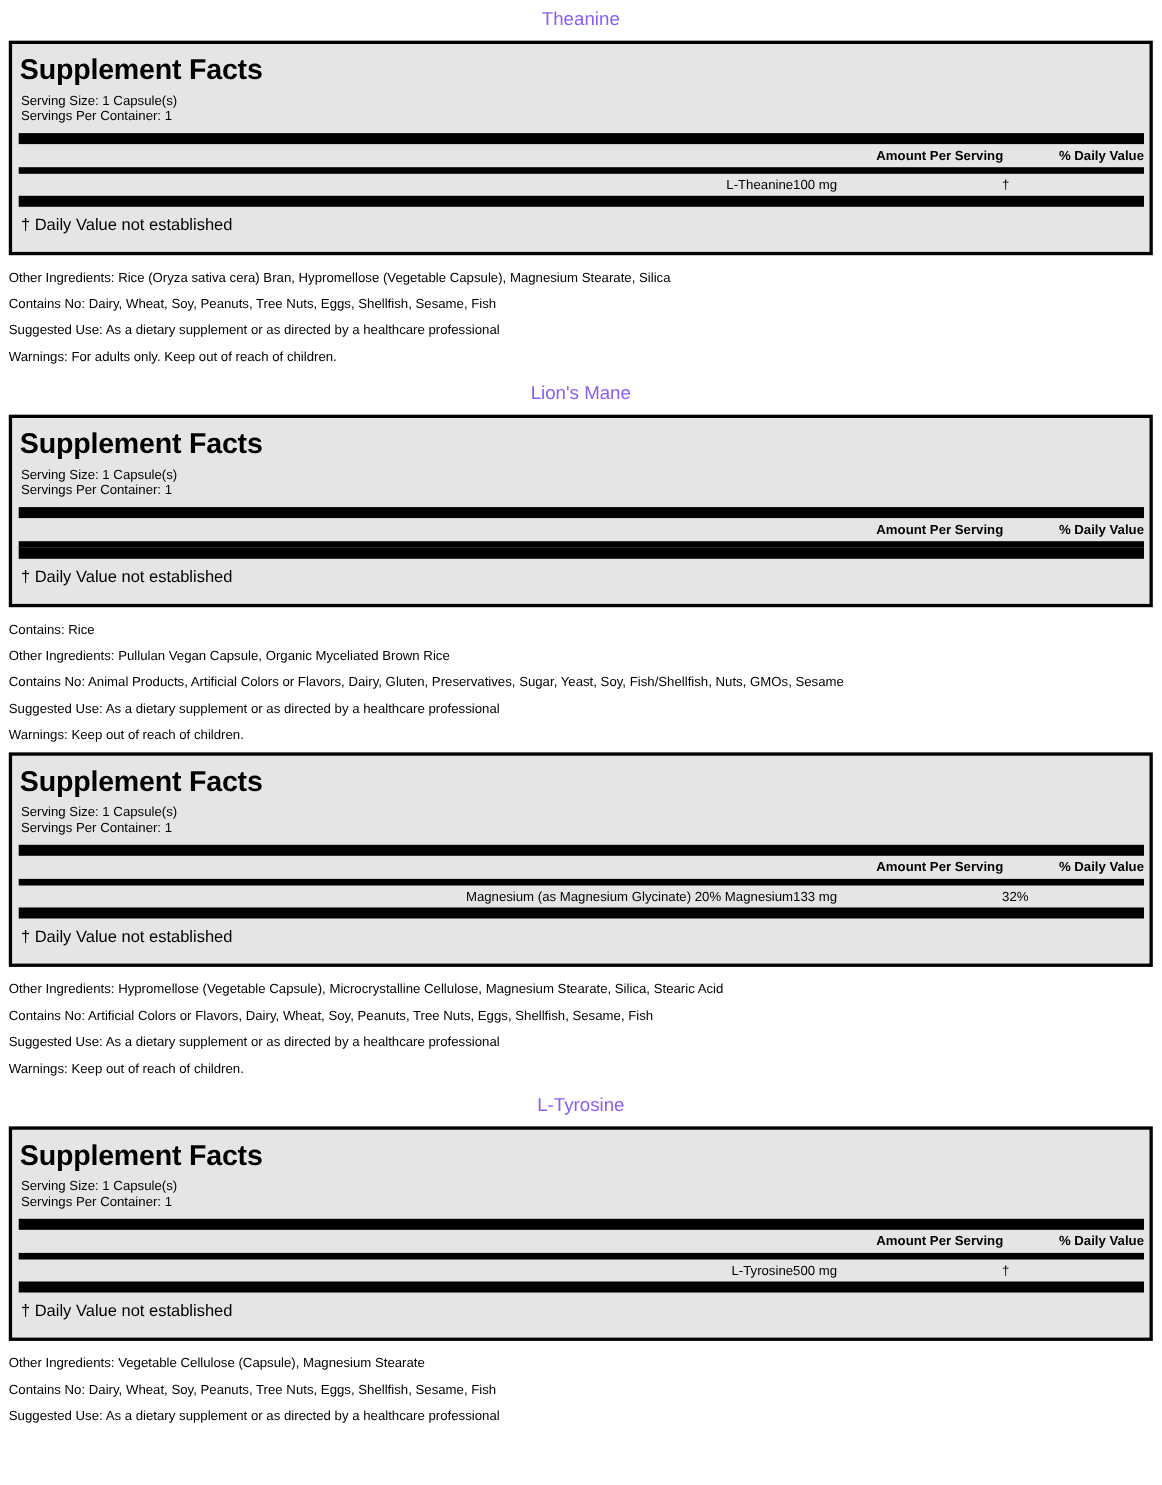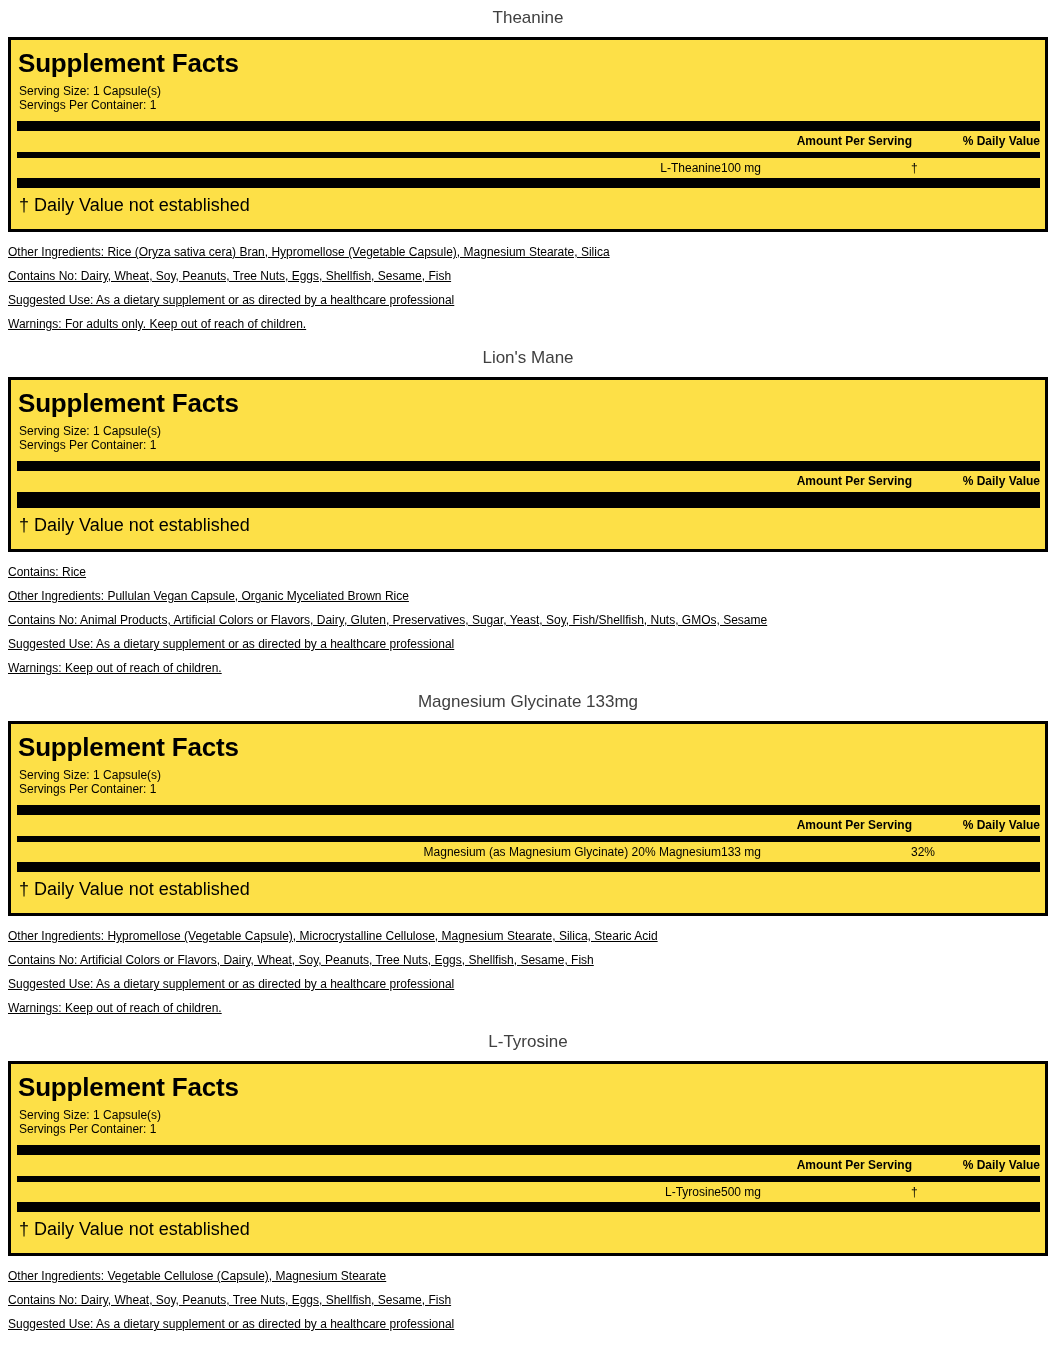--- a/index.html
+++ b/index.html
@@ -20,29 +20,29 @@
   }
 
   
   .product-block { width: 100%; }
 
   .product-title {
     text-align: center;
     font-size: 17px;
     line-height: 20px;
     font-weight: 400;
-    color: #404040;
+    color: #8b5cf6;
     padding: 8px 0 9px 0;
   }
 
   
   .sf-panel {
     margin: 0 8px;
     border: 3px solid #000;
-    background: #fde047;
+    background: #e5e5e5;
     box-sizing: border-box;
     padding: 6px 5px 6px 5px;
   }
   .sf-inner { padding: 0 0 0 1px; }
 
   .sf-heading {
     font-size: 26px;
     line-height: 32px;
     font-weight: bold;
     letter-spacing: -0.2px;
@@ -101,29 +101,28 @@
     white-space: nowrap;
   }
   .item-row td.col-name {
     text-align: right;
     padding-left: 2px;
     white-space: nowrap;
   }
   .item-row td.col-dv { padding-right: 1px; }
 
   .sf-footnote {
-    font-size: 18px;
+    font-size: 15px;
     line-height: 14px;
     padding: 10px 0 11px 2px;
   }
 
   
   .notes {
     padding: 8px 0 0 8px;
-    text-decoration: underline;
   }
   .note-line {
     font-size: 12px;
     line-height: 14px;
     padding: 5px 0 5px 0;
   }
 
   .block-gap { height: 4px; }
 </style>
 </head>
@@ -221,21 +220,20 @@
       <div class="note-line">Other Ingredients: Pullulan Vegan Capsule, Organic Myceliated Brown Rice</div>
       <div class="note-line">Contains No: Animal Products, Artificial Colors or Flavors, Dairy, Gluten, Preservatives, Sugar, Yeast, Soy, Fish/Shellfish, Nuts, GMOs, Sesame</div>
       <div class="note-line">Suggested Use: As a dietary supplement or as directed by a healthcare professional</div>
       <div class="note-line">Warnings: Keep out of reach of children.</div>
     </div>
   </div>
 
   <div class="block-gap"></div>
 
   <div class="product-block">
-    <div class="product-title">Magnesium Glycinate 133mg</div>
 
     <div class="sf-panel">
       <div class="sf-inner">
         <div class="sf-heading">Supplement Facts</div>
 
         <div class="sf-serving">
           <div>Serving Size: 1 Capsule(s)</div>
           <div>Servings Per Container: 1</div>
         </div>
 

